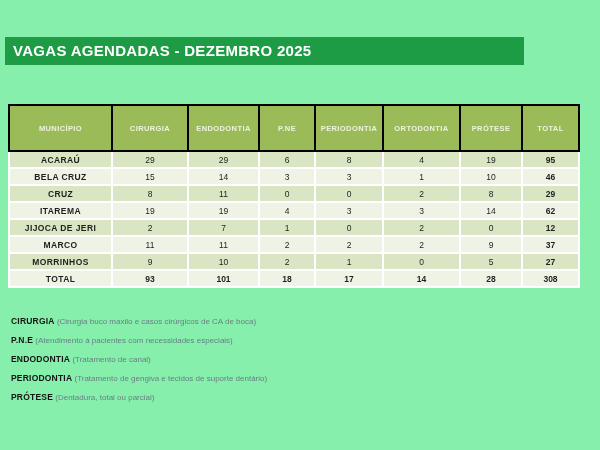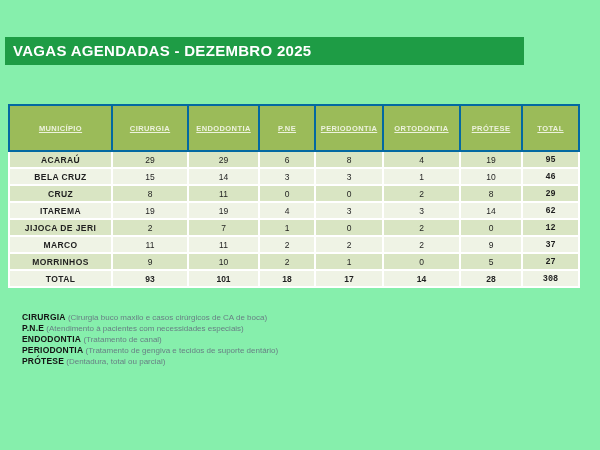--- a/index.html
+++ b/index.html
@@ -14,37 +14,37 @@
   .title-bar span {
     display:block; color:#ffffff; font-weight:bold; font-size:15px;
     line-height:28px; padding-left:8px; letter-spacing:0.3px;
   }
   table.vagas {
     position:absolute; left:8px; top:104px; width:570px;
     border-collapse:collapse; table-layout:fixed;
   }
   table.vagas th {
     background:#9bbb59; color:#edf2de; font-size:7.5px; font-weight:bold;
-    height:44px; border:2px solid #0369a1; text-align:center;
-    letter-spacing:0.4px; padding:0;text-decoration:underline;
+    height:44px; border:2px solid #000000; text-align:center;
+    letter-spacing:0.4px; padding:0;
   }
   table.vagas td {
     font-size:8.5px; height:15px; border:2px solid #ffffff;
     text-align:center; color:#1f1f1f; padding:0;
   }
   td.muni {
     text-align:left; font-weight:bold; font-size:9.5px; padding-left:3px;
     letter-spacing:0.4px; color:#2a2a2a;
   }
   tr.band-dark td { background:#d9e5c3; }
   tr.band-light td { background:#eff3e5;margin-top:40px; }
-  td.total-col { font-weight:bold;font-family:Liberation Mono, monospace; }
+  td.total-col { font-weight:bold; }
   tr.total-row td { font-weight:bold; }
   .legend {
-    position:absolute; left:22px; top:312px; font-size:8px; line-height:11px;
+    position:absolute; left:11px; top:312px; font-size:8px; line-height:18px;
   }
   .legend .lname { font-weight:bold; color:#141414; font-size:8.5px; letter-spacing:0.2px; }
   .legend .ldesc { color:#687f84; font-size:8px; }
 </style>
 </head>
 <body>
 
 <div class="page">
 
   <div class="title-bar">

